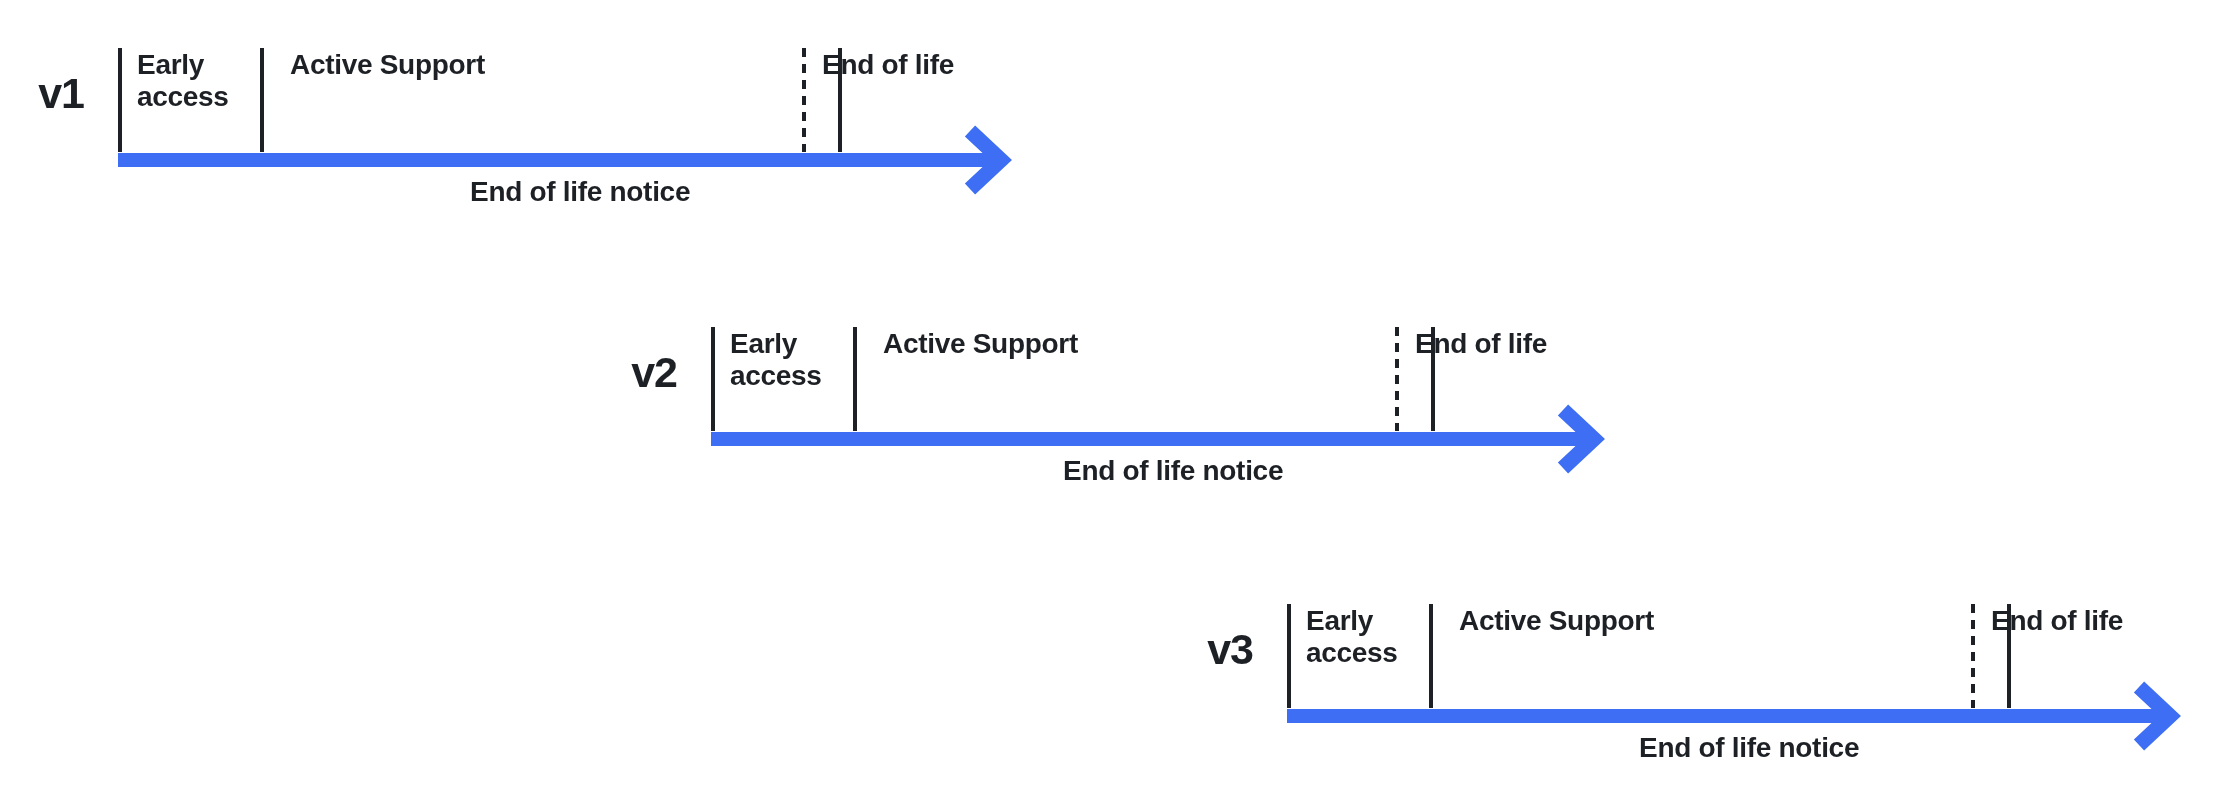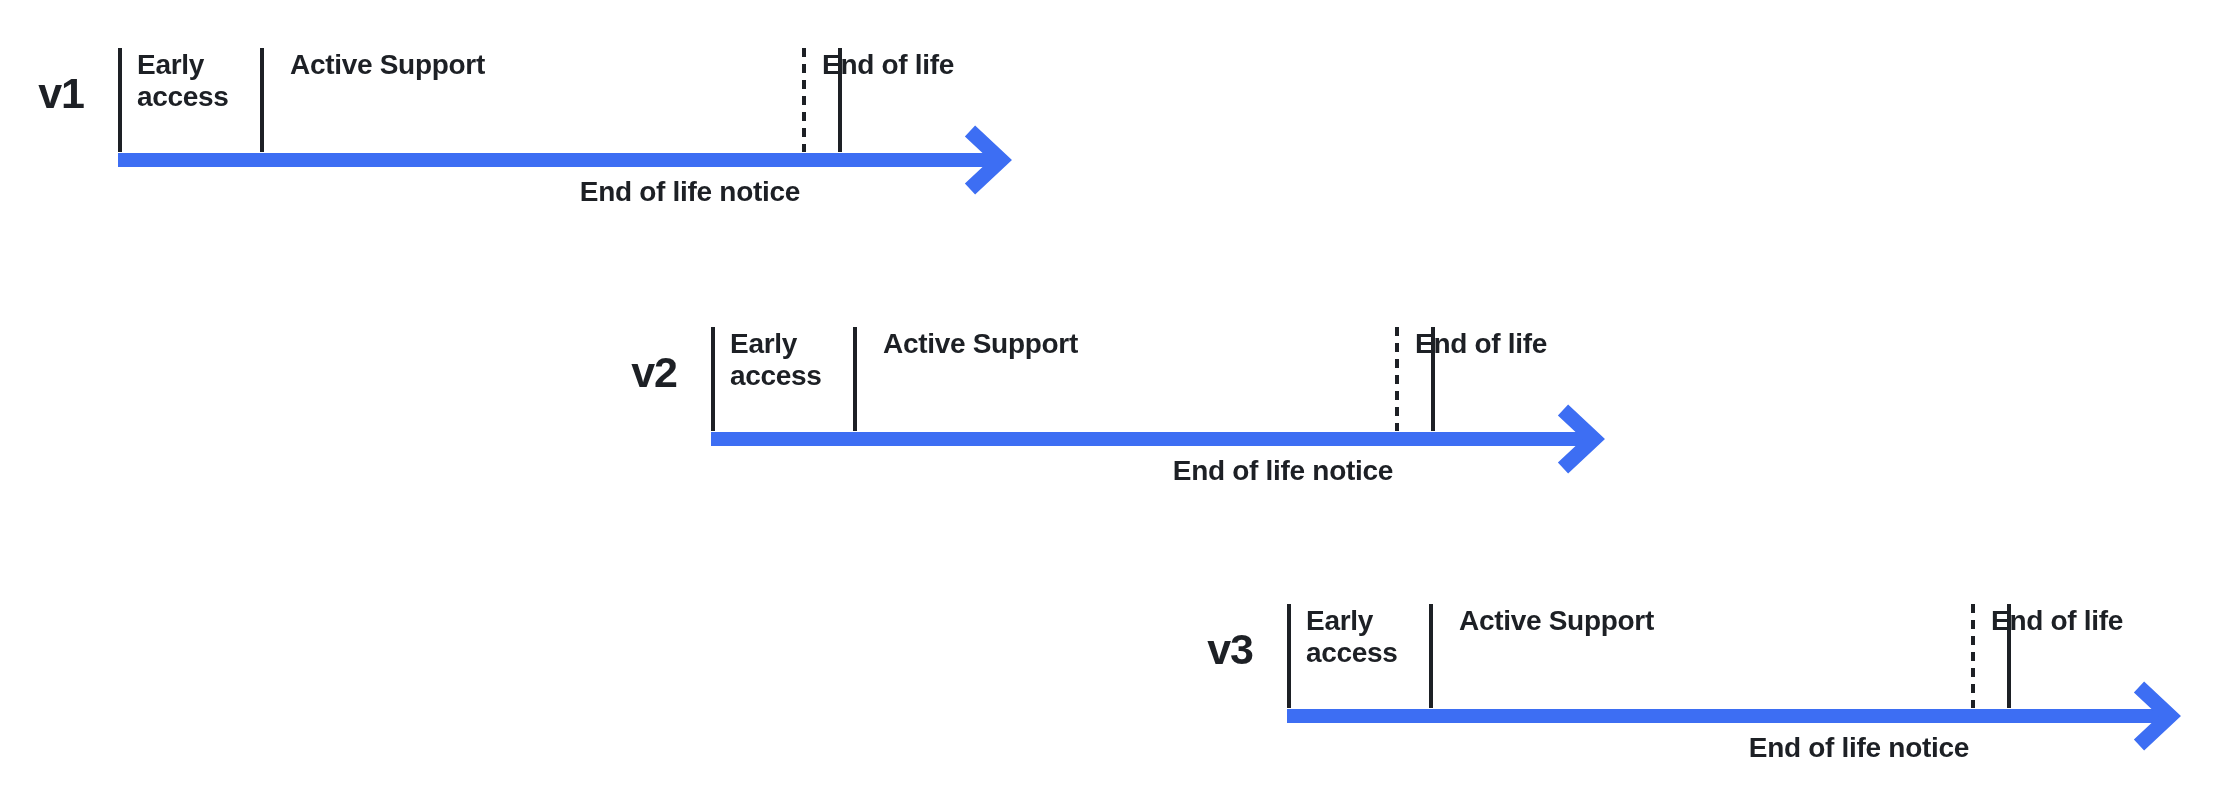--- a/index.html
+++ b/index.html
@@ -78,21 +78,21 @@
     fill: none;
     stroke: var(--arrow-blue);
     stroke-width: 15;
     stroke-linecap: butt;
     stroke-linejoin: miter;
     stroke-miterlimit: 4;
   }
   .notice {
     position: absolute;
     left: 440px; top: 136px; width: 330px;
-    text-align: right;
+    text-align: left;
     font-size: 28px; font-weight: 700;
     letter-spacing: -0.3px;
     color: var(--text-dark);
     white-space: nowrap;
   }
   
   .timeline.row-1 { left: 30px;   top: 40px;  }
   .timeline.row-2 { left: 623px;  top: 319px; }
   .timeline.row-3 { left: 1199px; top: 596px; }
 </style>

